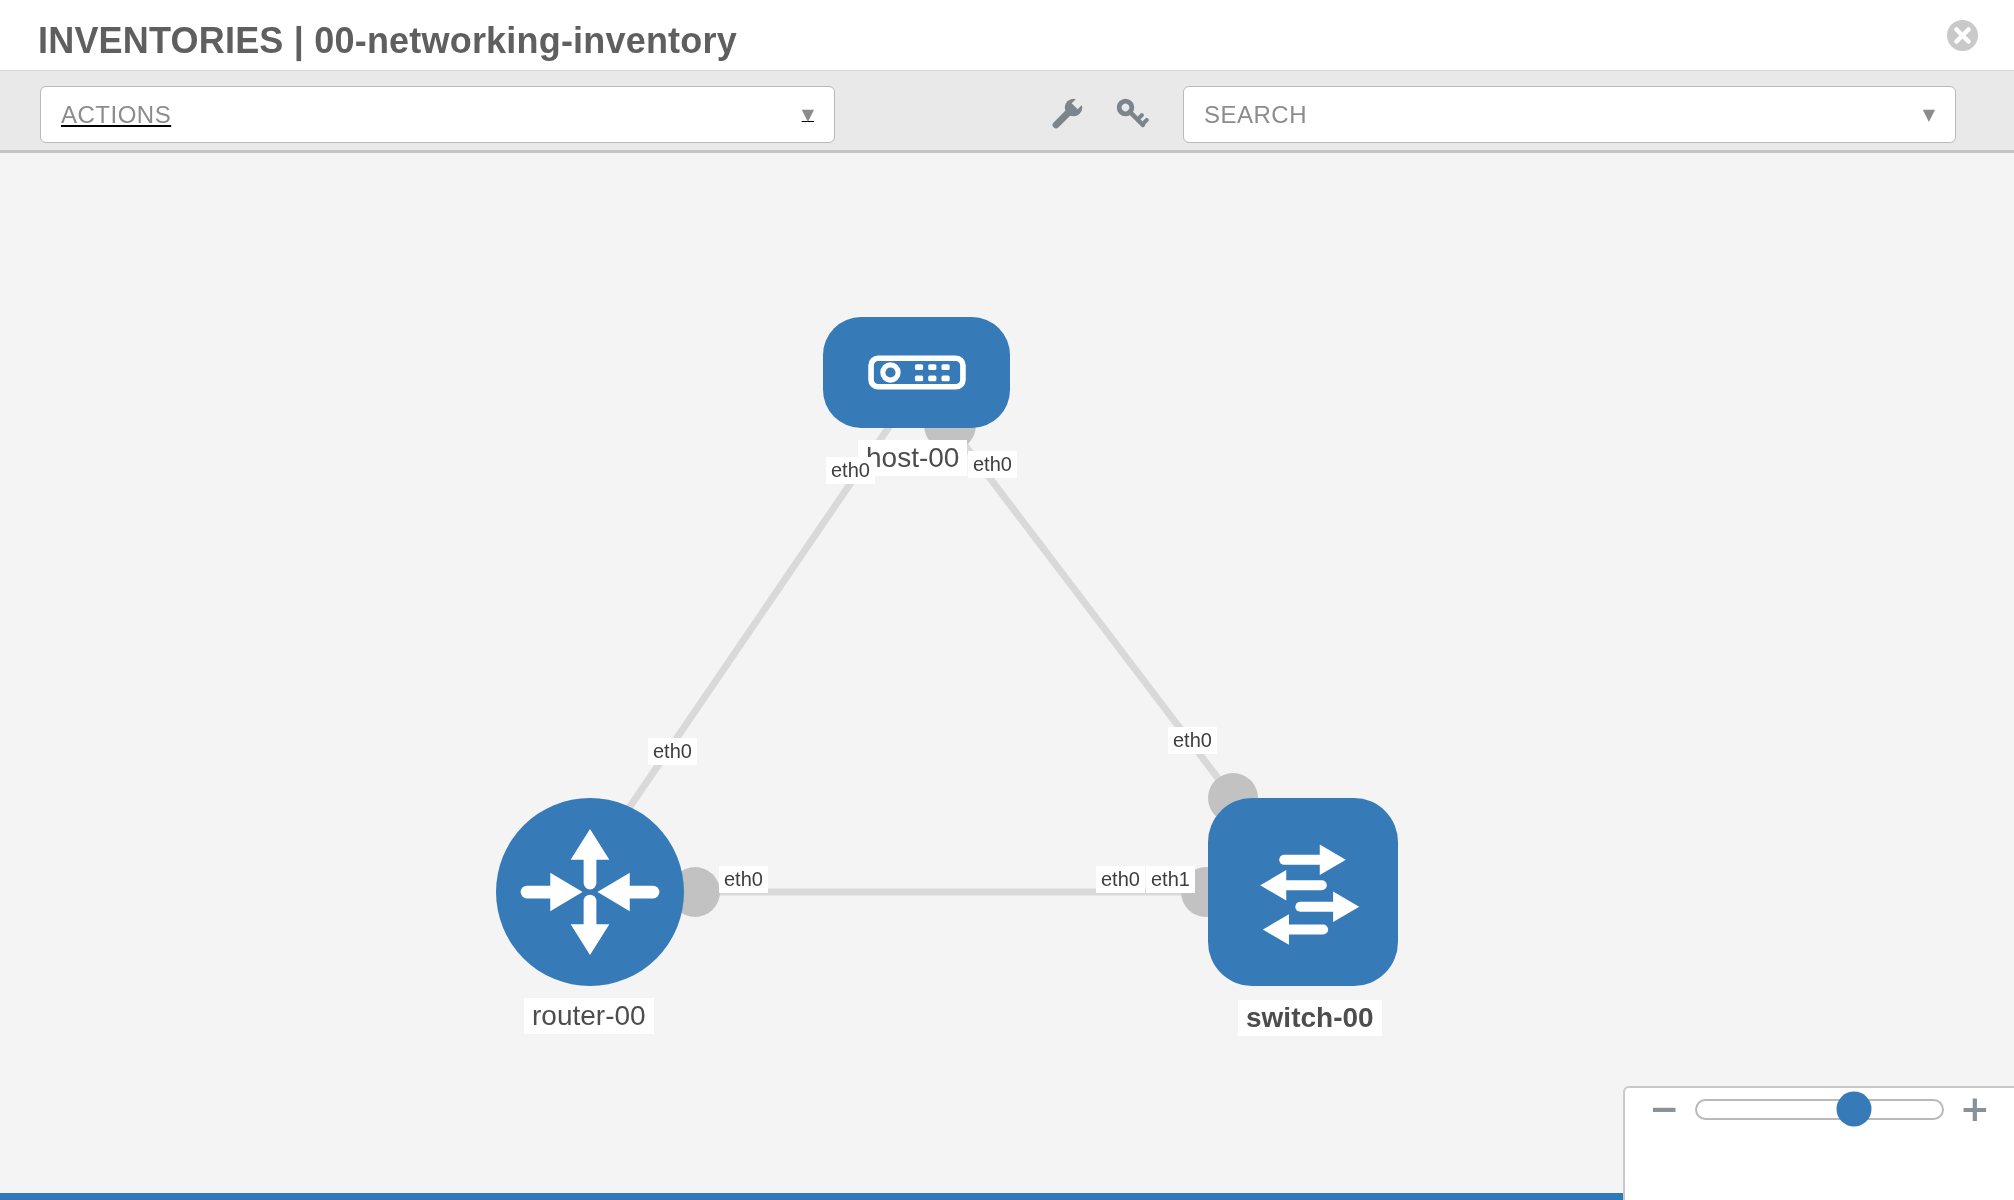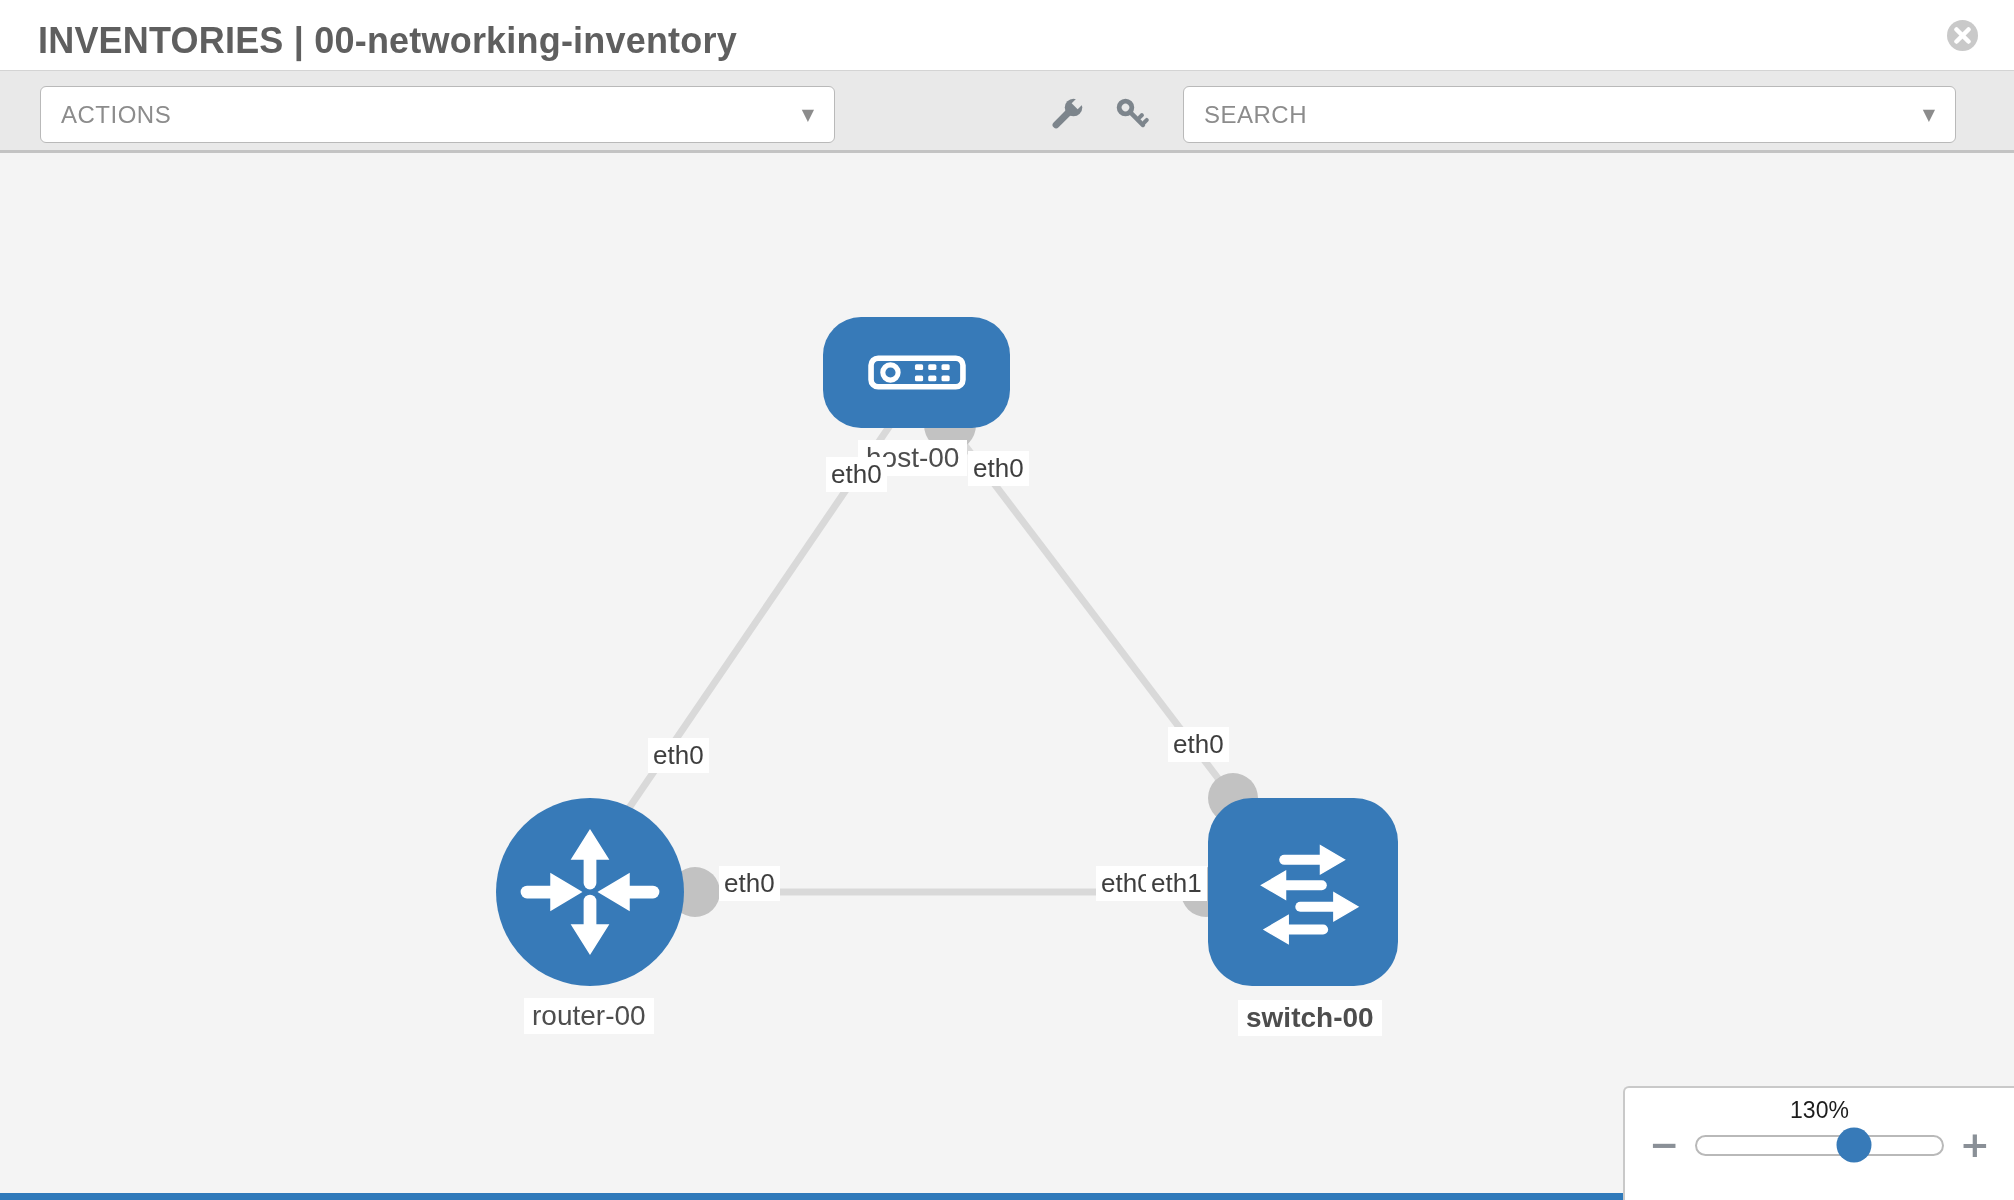--- a/index.html
+++ b/index.html
@@ -39,21 +39,21 @@
     display: flex; align-items: center; justify-content: space-between;
     padding: 0 20px; cursor: pointer;
   }
   .select-box .select-label {
     font-size: 24px; color: #8c8c8c; letter-spacing: 0.5px;
   }
   .select-box .caret {
     font-family: "DejaVu Sans", sans-serif;
     font-size: 16px; color: #8c8c8c;
   }
-  .actions-box { left: 40px; width: 795px; }
+  .actions-box { left: 40px; width: 795px; text-decoration: underline; }
   .search-box  { left: 1183px; width: 773px; gap: 28px; }
   .tool-icon-btn {
     position: absolute; top: 22px; width: 44px; height: 44px;
     display: flex; align-items: center; justify-content: center; cursor: pointer;
   }
   .wrench-btn { left: 1044px; }
   .key-btn { left: 1111px; }
 
   
   .canvas {
@@ -71,21 +71,21 @@
   .node-host   { left: 823px; top: 164px; width: 187px; height: 111px; border-radius: 38px; }
   .node-router { left: 496px; top: 645px; width: 188px; height: 188px; border-radius: 50%; }
   .node-switch { left: 1208px; top: 645px; width: 190px; height: 188px; border-radius: 44px; }
 
   .node-label {
     position: absolute; z-index: 4; background: #ffffff; color: #4d4d4d;
     font-size: 28px; padding: 2px 8px; white-space: nowrap;
   }
   .iface-label {
     position: absolute; z-index: 5; background: #ffffff; color: #3e3e3e;
-    font-size: 26px; padding: 2px 5px; white-space: nowrap;
+    font-size: 20px; padding: 2px 5px; white-space: nowrap;
   }
 
   
   .zoom-panel {
     position: absolute; left: 1623px; top: 1086px; width: 391px; height: 114px;
     background: #ffffff; z-index: 6;
     border-top: 2px solid #c9c9c9; border-left: 2px solid #c9c9c9;
     border-top-left-radius: 6px;
   }
   .zoom-value { text-align: center; margin-top: 9px; font-size: 23px; color: #1c1c1c; }
@@ -223,21 +223,20 @@
   <div class="iface-label" style="left:648px;  top:585px;">eth0</div>
   <div class="iface-label" style="left:1168px; top:574px;">eth0</div>
   <div class="iface-label" style="left:719px;  top:713px;">eth0</div>
   <div class="iface-label" style="left:1096px; top:713px;">eth0</div>
   <div class="iface-label" style="left:1146px; top:713px;">eth1</div>
 
   <div class="bottom-accent"></div>
 </div>
 
 <div class="zoom-panel">
-  <div class="zoom-value">130%</div>
   <div class="zoom-row">
     <span class="zoom-btn">−</span>
     <div class="zoom-track">
       <div class="zoom-knob"></div>
     </div>
     <span class="zoom-btn">+</span>
   </div>
 </div>
 
 </body></html>

